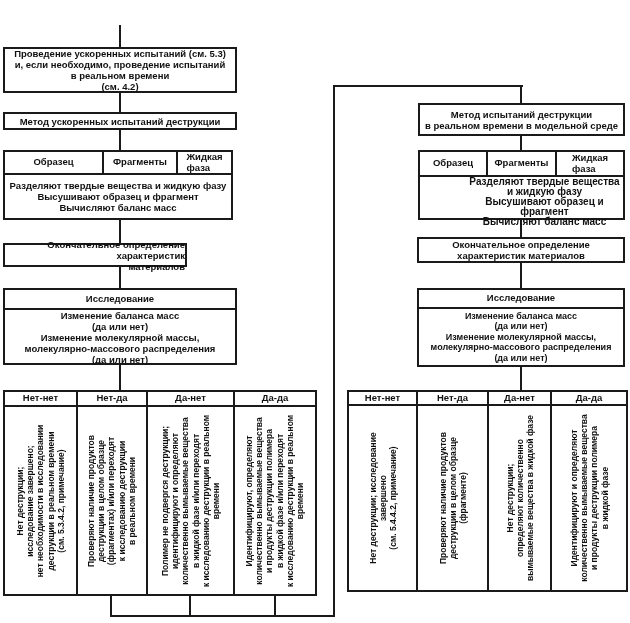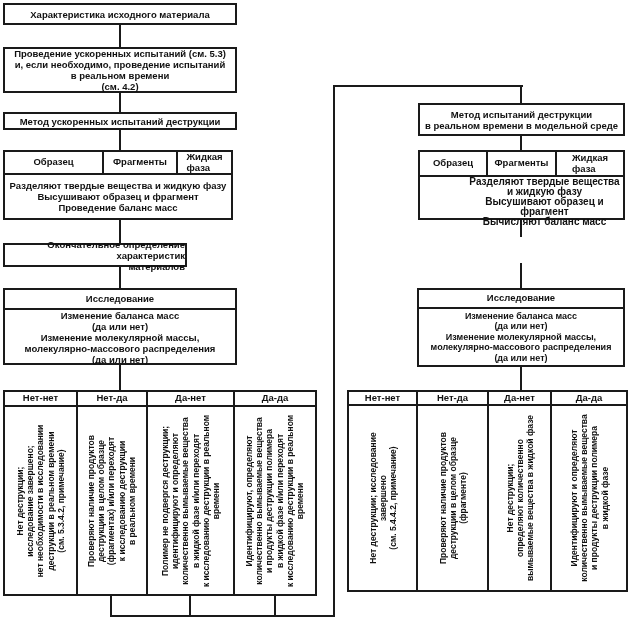--- a/index.html
+++ b/index.html
@@ -57,39 +57,38 @@
 
   <div class="line" style="left:333px; top:86px; width:2px; height:531px;"></div>
   <div class="line" style="left:333px; top:85px; width:190px; height:2px;"></div>
   <div class="line" style="left:520px; top:87px; width:2px; height:16px;"></div>
 
   <div class="line" style="left:520px; top:128px; width:2px; height:22px;"></div>
   <div class="line" style="left:520px; top:220px; width:2px; height:17px;"></div>
   <div class="line" style="left:520px; top:263px; width:2px; height:25px;"></div>
   <div class="line" style="left:520px; top:367px; width:2px; height:23px;"></div>
 
-  <div class="box" style="left:3px; top:3px; width:234px; height:22px;">Характеристика исходного материала</div>
 
   <div class="box" style="left:3px; top:47px; width:234px; height:46px;">Проведение ускоренных испытаний (см. 5.3)
 и, если необходимо, проведение испытаний
 в реальном времени
 (см. 4.2)</div>
 
   <div class="box" style="left:3px; top:112px; width:234px; height:18px;">Метод ускоренных испытаний деструкции</div>
 
   <div class="tbl" style="left:3px; top:150px; width:230px; height:70px;">
     <div class="hrow" style="height:21px;">
       <div class="hcell" style="width:99px;">Образец</div>
       <div class="hcell" style="width:74px;">Фрагменты</div>
       <div class="hcell" style="width:53px;">Жидкая
 фаза</div>
     </div>
     <div class="subbody">Разделяют твердые вещества и жидкую фазу
 Высушивают образец и фрагмент
-Проведение баланс масс</div>
+Вычисляют баланс масс</div>
   </div>
 
   <div class="box" style="left:3px; top:243px; width:184px; height:24px;text-align:right;">Окончательное определение характеристик
 материалов</div>
 
   <div class="tbl" style="left:3px; top:288px; width:234px; height:77px;">
     <div class="hrow" style="height:18px;">
       <div class="hcell" style="width:230px;">Исследование</div>
     </div>
     <div class="subbody">Изменение баланса масс
@@ -149,20 +148,22 @@
       <div class="hcell" style="width:69px;">Фрагменты</div>
       <div class="hcell" style="width:66px;">Жидкая
 фаза</div>
     </div>
     <div class="subbody" style="font-size:10px; line-height:10px;padding-left:46px;">Разделяют твердые вещества
 и жидкую фазу
 Высушивают образец и фрагмент
 Вычисляют баланс масс</div>
   </div>
 
+  <div class="box" style="left:417px; top:237px; width:208px; height:26px;">Окончательное определение
+характеристик материалов</div>
 
   <div class="tbl" style="left:417px; top:288px; width:208px; height:79px;">
     <div class="hrow" style="height:17px;">
       <div class="hcell" style="width:204px;">Исследование</div>
     </div>
     <div class="subbody" style="font-size:9px; line-height:10.5px;">Изменение баланса масс
 (да или нет)
 Изменение молекулярной массы,
 молекулярно-массового распределения
 (да или нет)</div>

